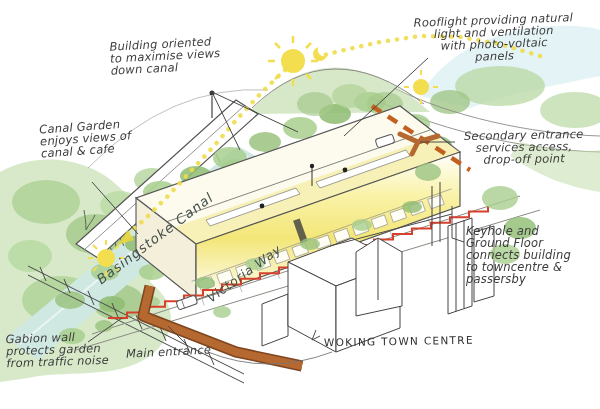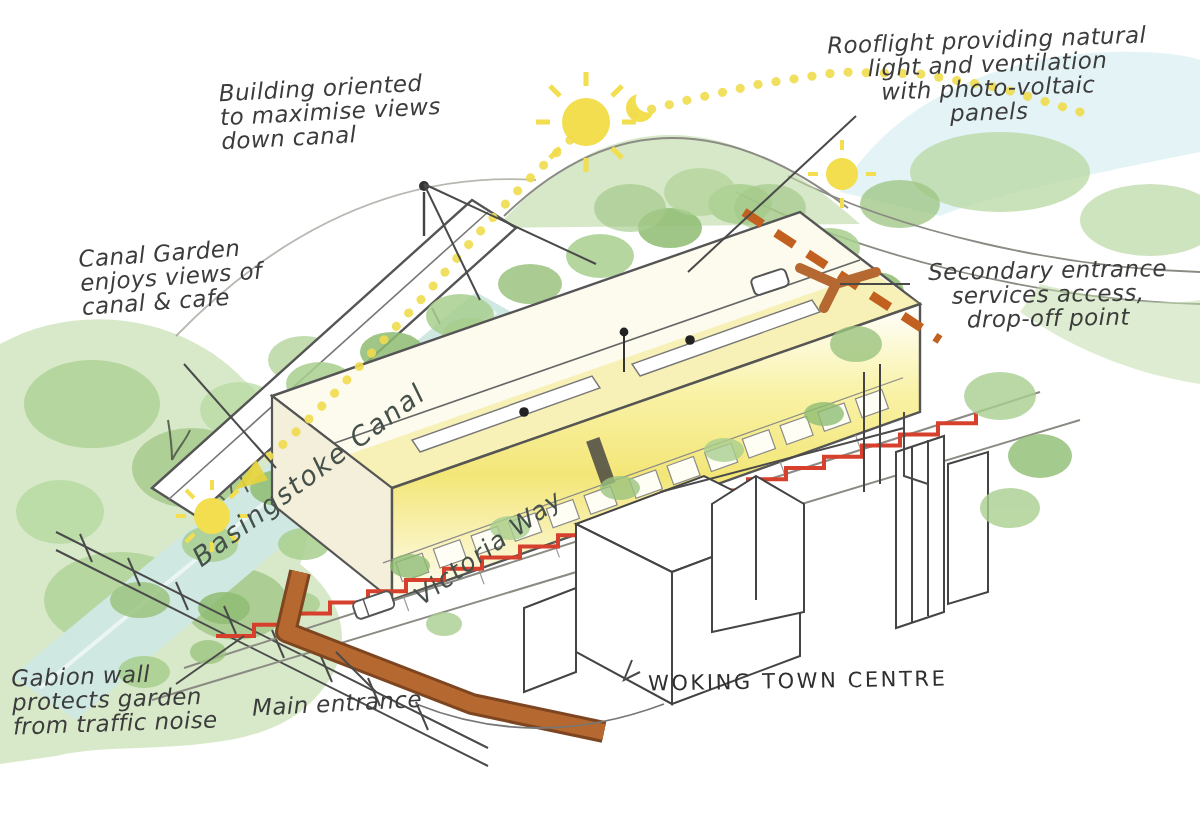--- a/index.html
+++ b/index.html
@@ -266,20 +266,25 @@
   <div class="note center" id="note-rooflight">Rooflight providing natural
 light and ventilation
 with photo-voltaic
 panels</div>
   <div class="note" id="note-garden">Canal Garden
 enjoys views of
 canal &amp; cafe</div>
   <div class="note center" id="note-secondary">Secondary entrance
 services access,
 drop-off point</div>
+  <div class="note" id="note-keyhole">Keyhole and
+Ground Floor
+connects building
+to towncentre &amp;
+passersby</div>
   <div class="note" id="note-gabion">Gabion wall
 protects garden
 from traffic noise</div>
   <div class="note" id="note-main-entrance">Main entrance</div>
   <div class="caps-label" id="town-centre-label">WOKING TOWN CENTRE</div>
   <div class="rot-label" id="canal-label">Basingstoke Canal</div>
   <div class="rot-label" id="road-label">Victoria Way</div>
 </div>
 
 </body></html>

